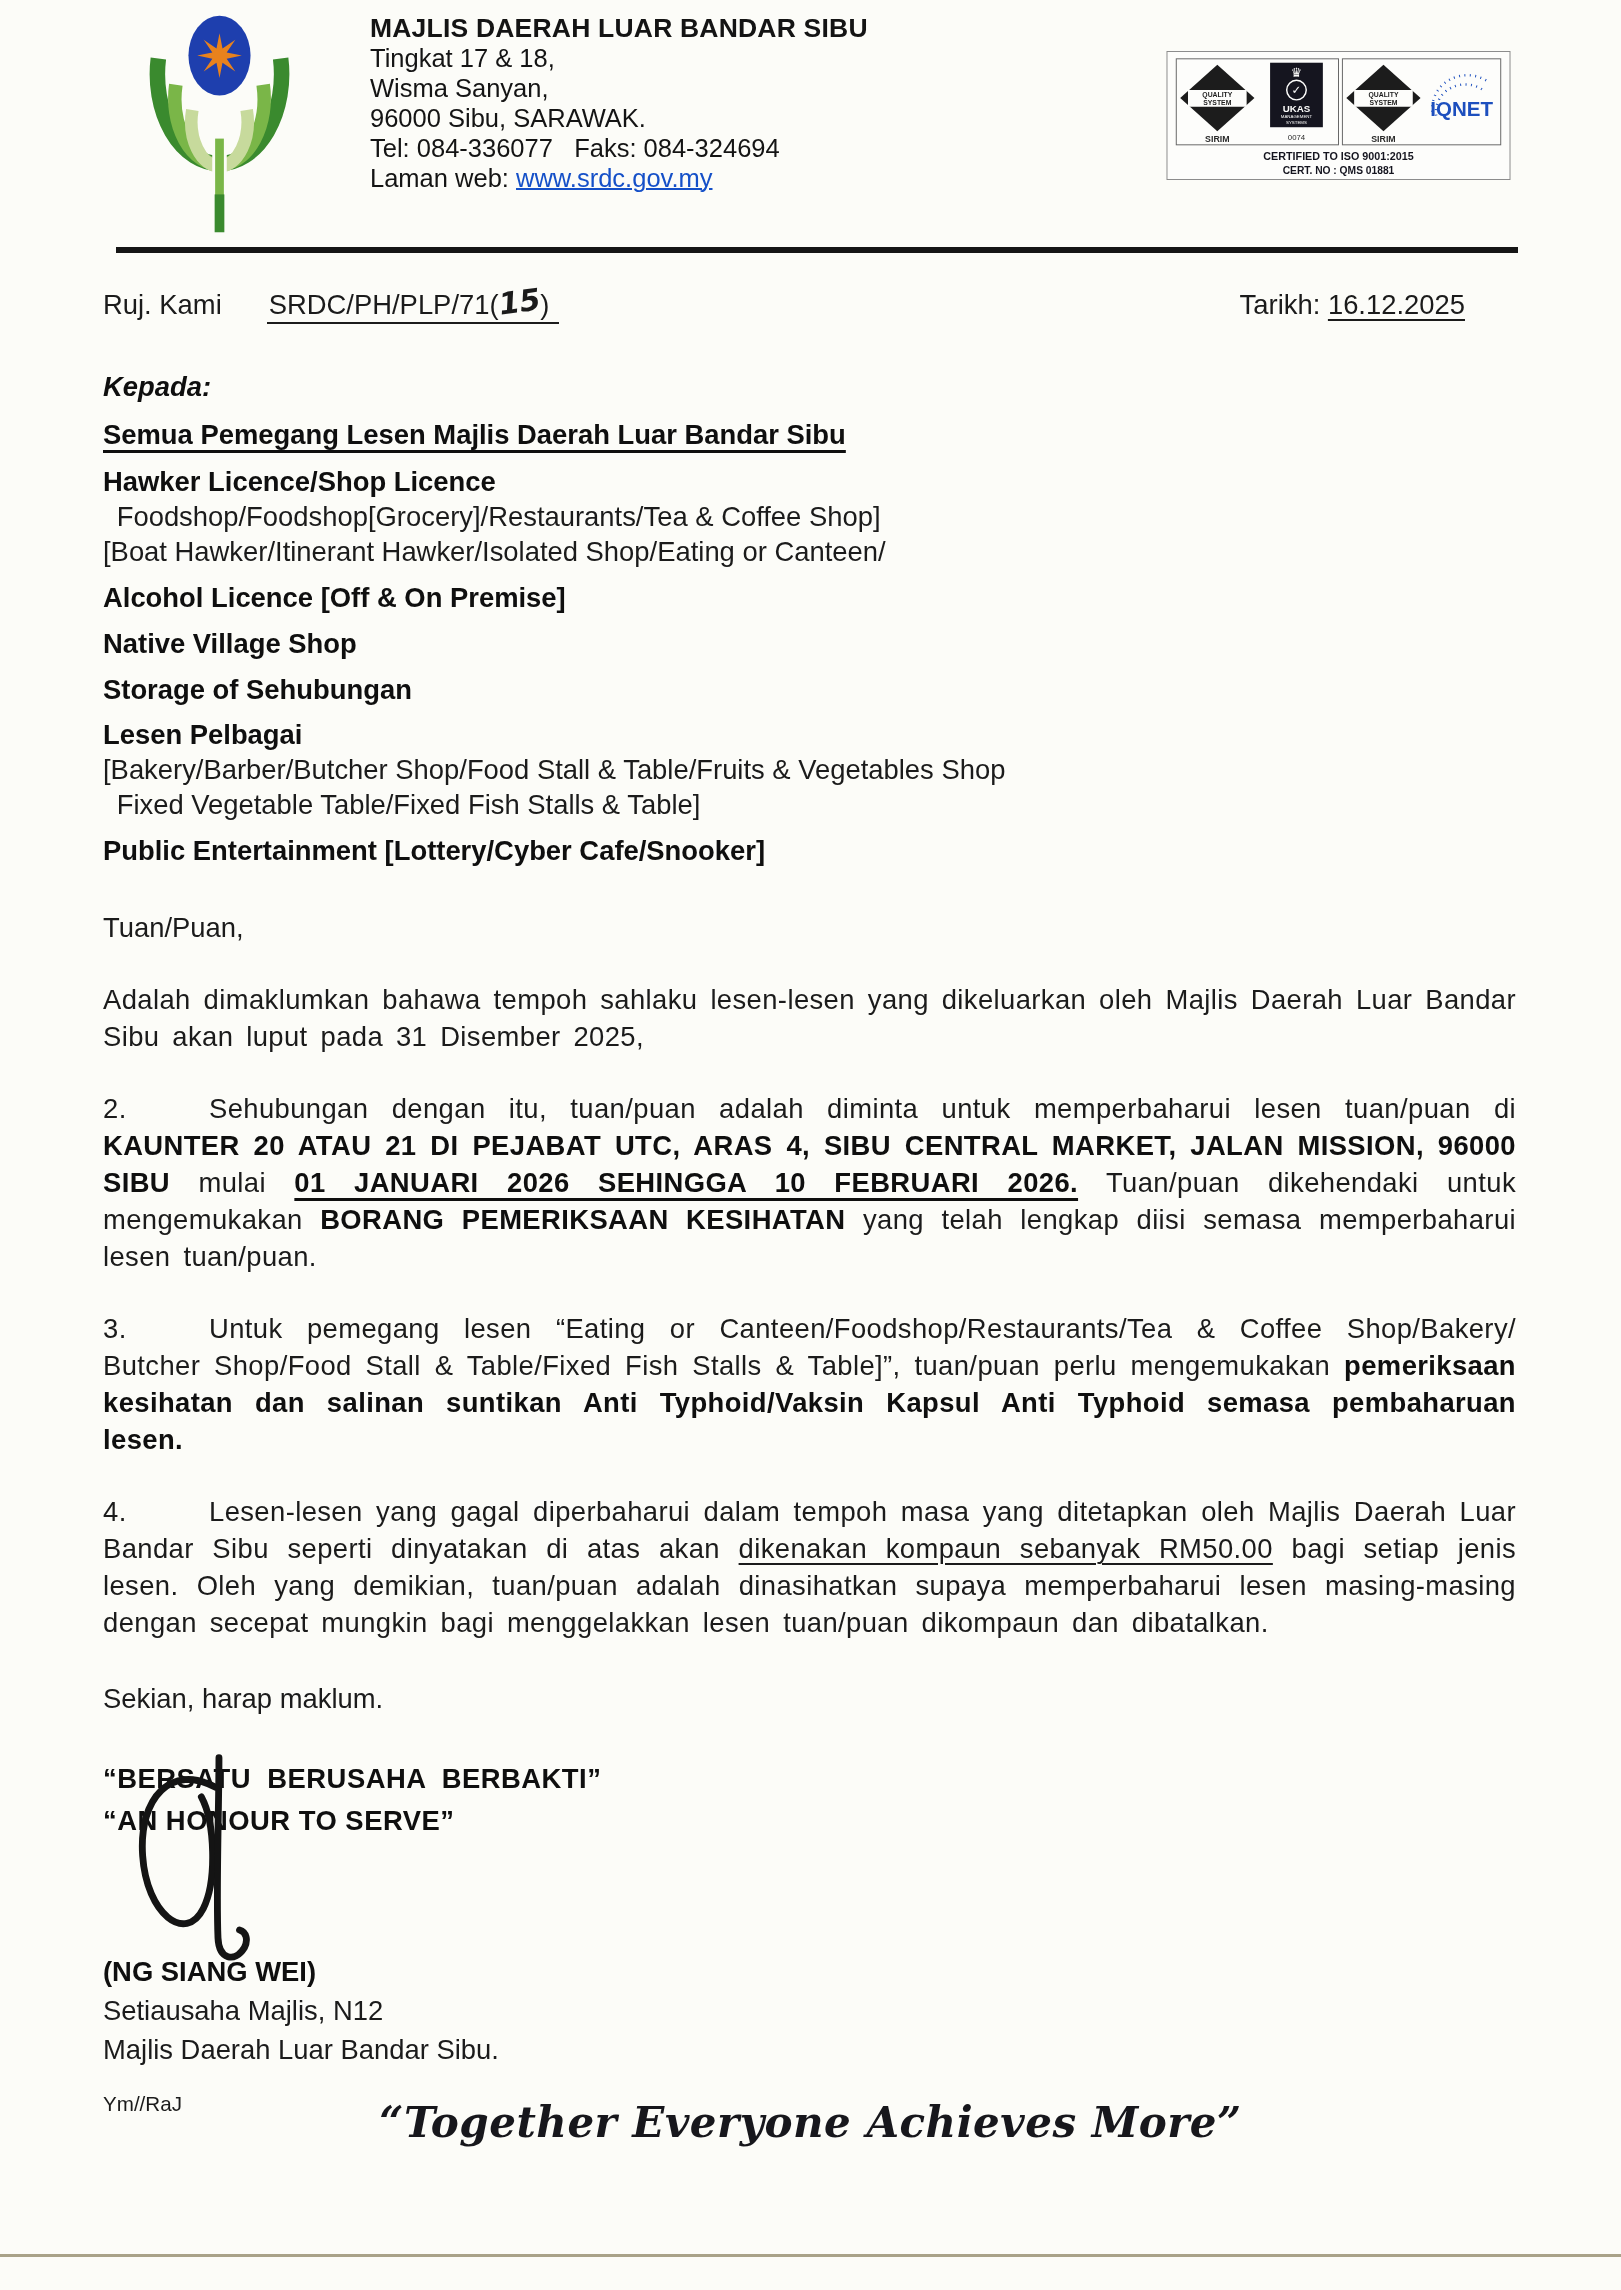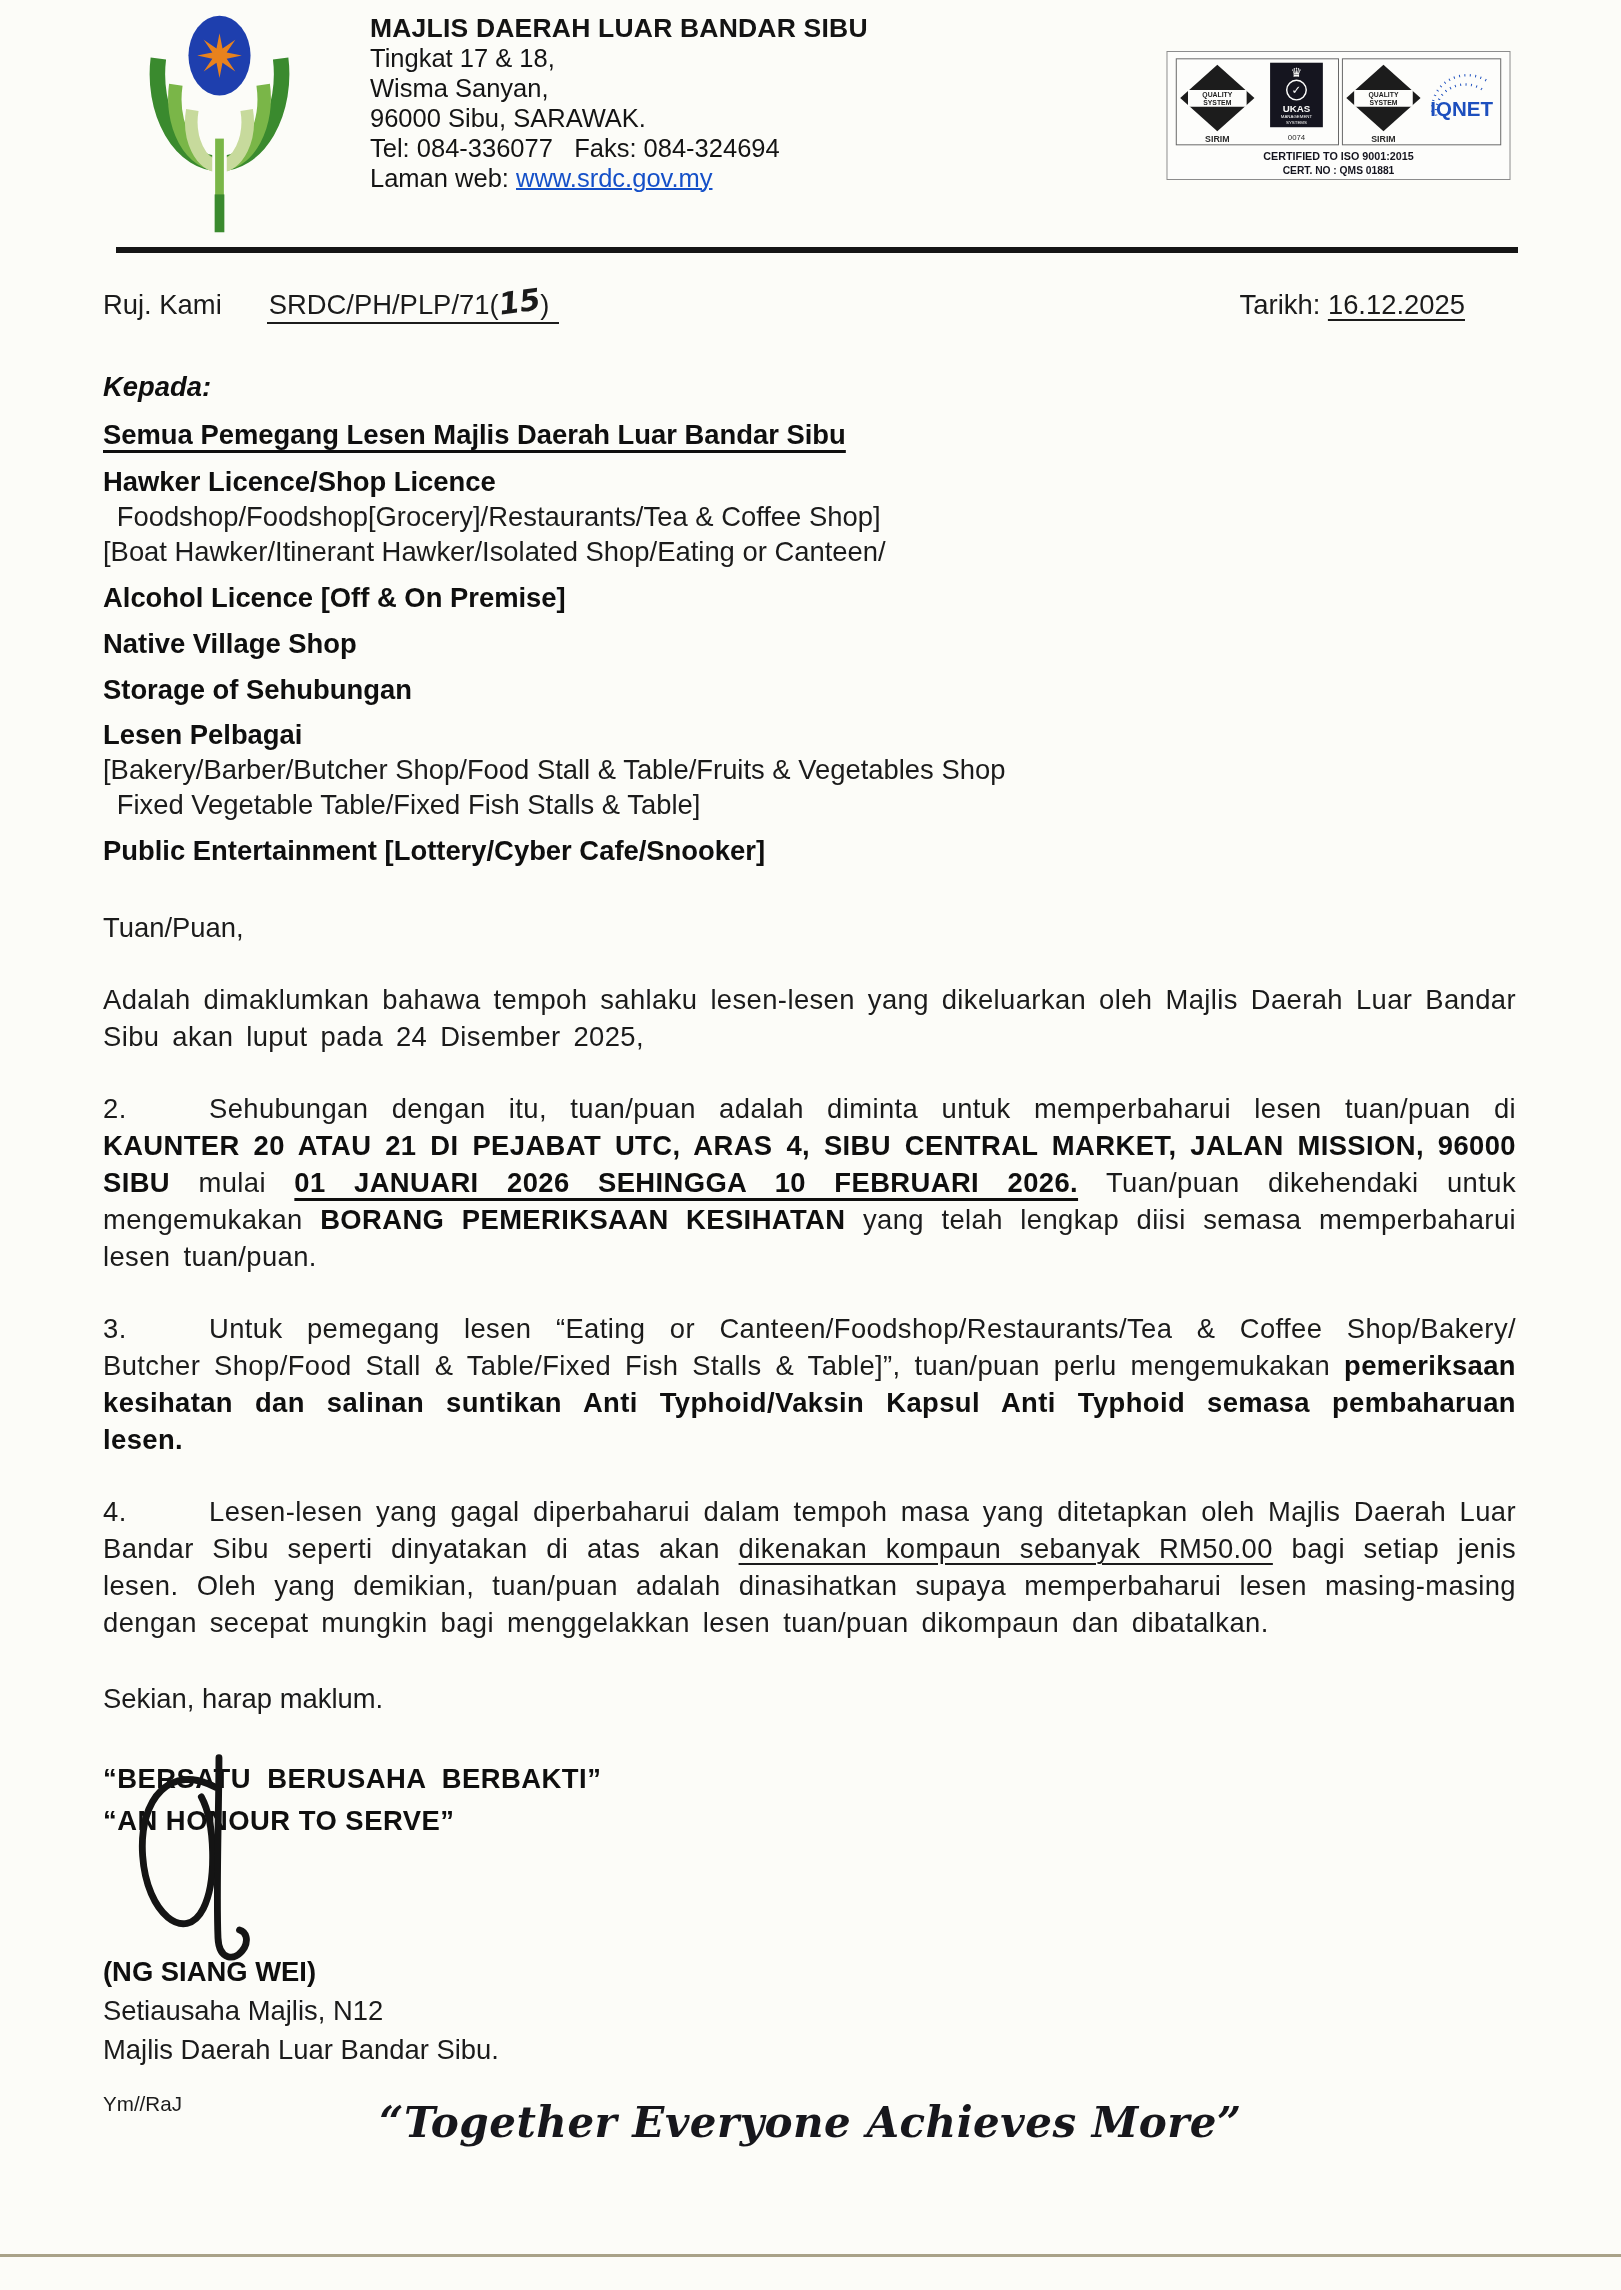--- a/index.html
+++ b/index.html
@@ -144,21 +144,21 @@
     <div class="lic bold gap">Native Village Shop</div>
     <div class="lic bold gap">Storage of Sehubungan</div>
     <div class="lic bold gap">Lesen Pelbagai</div>
     <div class="lic">[Bakery/Barber/Butcher Shop/Food Stall &amp; Table/Fruits &amp; Vegetables Shop</div>
     <div class="lic cont">Fixed Vegetable Table/Fixed Fish Stalls &amp; Table]</div>
     <div class="lic bold gap">Public Entertainment [Lottery/Cyber Cafe/Snooker]</div>
 
     <div class="salutation">Tuan/Puan,</div>
 
 
-    <p class="para">Adalah dimaklumkan bahawa tempoh sahlaku lesen-lesen yang dikeluarkan oleh Majlis Daerah Luar Bandar Sibu akan luput pada 24 Disember 2025,</p>
+    <p class="para">Adalah dimaklumkan bahawa tempoh sahlaku lesen-lesen yang dikeluarkan oleh Majlis Daerah Luar Bandar Sibu akan luput pada 31 Disember 2025,</p>
 
     <p class="para">
       <span class="pnum">2.</span><span>Sehubungan dengan itu, tuan/puan adalah diminta untuk memperbaharui lesen tuan/puan di </span><span class="bold">KAUNTER 20 ATAU 21 DI PEJABAT UTC, ARAS 4, SIBU CENTRAL MARKET, JALAN MISSION, 96000 SIBU</span><span> mulai </span><span class="bold u3">01 JANUARI 2026 SEHINGGA 10 FEBRUARI 2026.</span><span> Tuan/puan dikehendaki untuk mengemukakan </span><span class="bold">BORANG PEMERIKSAAN KESIHATAN</span><span> yang telah lengkap diisi semasa memperbaharui lesen tuan/puan.</span>
     </p>
 
     <p class="para">
       <span class="pnum">3.</span><span>Untuk pemegang lesen “Eating or Canteen/Foodshop/Restaurants/Tea &amp; Coffee Shop/Bakery/ Butcher Shop/Food Stall &amp; Table/Fixed Fish Stalls &amp; Table]”,  tuan/puan perlu mengemukakan </span><span class="bold">pemeriksaan kesihatan dan salinan suntikan Anti Typhoid/Vaksin Kapsul Anti Typhoid semasa pembaharuan lesen.</span>
     </p>
 
     <p class="para">

